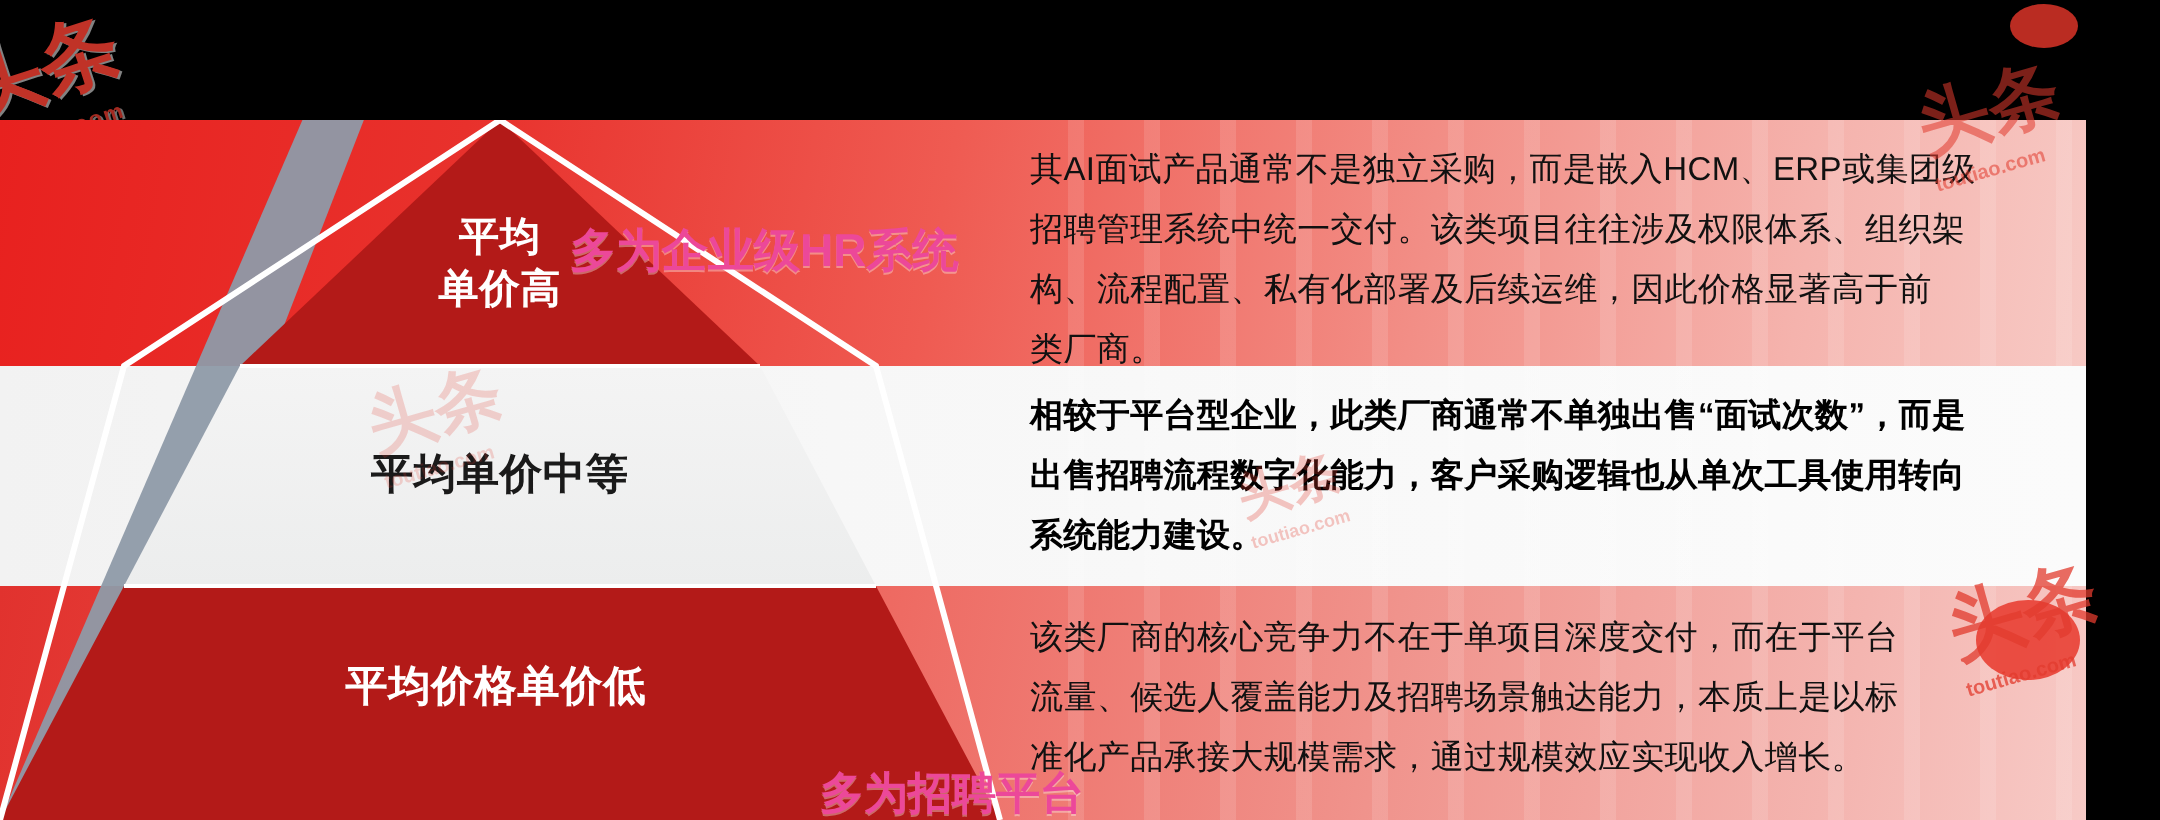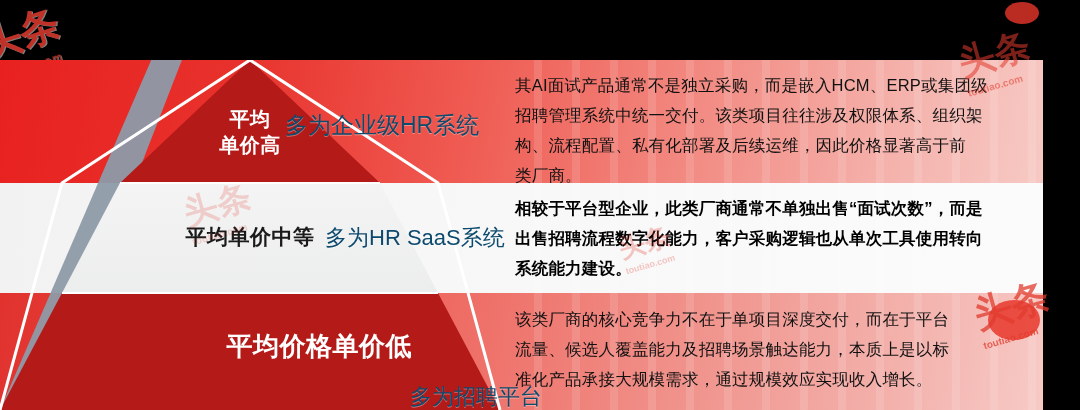--- a/index.html
+++ b/index.html
@@ -41,24 +41,24 @@
   .pyr-bot{left:0px;top:233px;width:500px;height:117px;
            background:#b31a18;
            clip-path:polygon(12.4% 0%, 87.6% 0%, 100% 100%, 0% 100%);}
 
   
   .lbl{position:absolute;white-space:nowrap;font-weight:bold;letter-spacing:.5px;}
 
   
   .pl1{left:150px;top:46px;width:200px;text-align:center;color:#fff;font-size:20px;line-height:26px;white-space:normal;}
   .pl2{left:120px;top:163px;width:260px;text-align:center;color:#1a1a1a;font-size:21px;}
-  .pl3{left:112px;top:269px;width:300px;text-align:right;color:#fff;font-size:26px;}
+  .pl3{left:98px;top:269px;width:300px;text-align:center;color:#fff;font-size:21px;}
 
   
-  .cat{position:absolute;color:#0c4a6e;font-weight:normal;white-space:nowrap;
+  .cat{position:absolute;color:#ec4899;font-weight:bold;white-space:nowrap;
        text-shadow:0 1px 0 rgba(255,255,255,.35);}
   .cat1{left:285px;top:50px;font-size:23px;}
   .cat2{left:325px;top:163px;font-size:22px;}
   .cat3{left:410px;top:278px;font-size:22px;margin-top:44px;}
 
   
   .desc{position:absolute;left:515px;width:560px;color:#111;font-weight:normal;
         font-size:16.5px;line-height:30px;letter-spacing:.2px;white-space:pre-wrap;}
   .d1{top:10px;}
   .d2{top:133px;font-weight:bold;color:#000000;}
@@ -113,21 +113,20 @@
       <line x1="120" y1="123" x2="380" y2="123" stroke="#ffffff" stroke-width="2"></line>
       <line x1="62" y1="233" x2="438" y2="233" stroke="#ffffff" stroke-width="2"></line>
     </svg>
 
     <div class="lbl pl1" style="white-space:pre-line;">平均
 单价高</div>
     <div class="lbl pl2">平均单价中等</div>
     <div class="lbl pl3">平均价格单价低</div>
 
     <div class="cat cat1">多为企业级HR系统</div>
-    <div class="cat cat2">多为HR SaaS系统</div>
     <div class="cat cat3">多为招聘平台</div>
 
     <div class="desc d1">其AI面试产品通常不是独立采购，而是嵌入HCM、ERP或集团级
 招聘管理系统中统一交付。该类项目往往涉及权限体系、组织架
 构、流程配置、私有化部署及后续运维，因此价格显著高于前
 类厂商。</div>
     <div class="desc d2">相较于平台型企业，此类厂商通常不单独出售“面试次数”，而是
 出售招聘流程数字化能力，客户采购逻辑也从单次工具使用转向
 系统能力建设。</div>
     <div class="desc d3">该类厂商的核心竞争力不在于单项目深度交付，而在于平台

